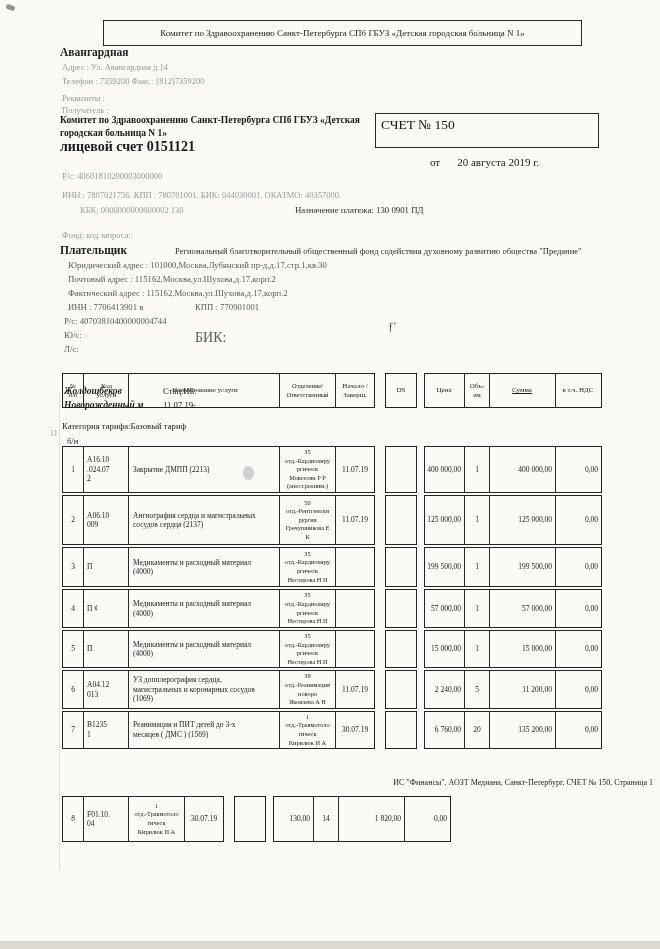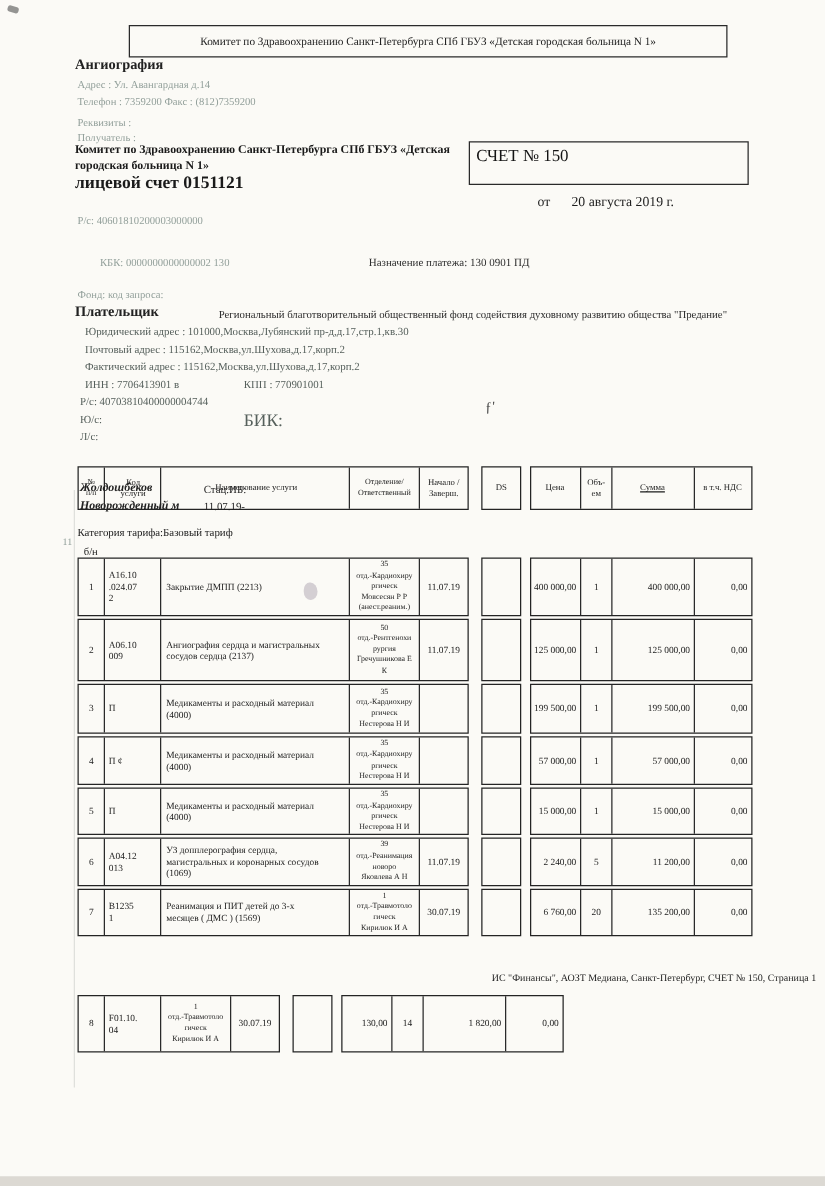--- a/index.html
+++ b/index.html
@@ -57,36 +57,37 @@
 
   <div class="abs speck"></div>
   <div class="abs scanline"></div>
   <div class="abs blob"></div>
   <div class="abs bottom-edge"></div>
 
   <div class="abs org-box">
     <span>Комитет по Здравоохранению Санкт-Петербурга СПб ГБУЗ «Детская городская больница N 1»</span>
   </div>
 
-  <div class="abs b" style="left:60px;top:46px;font-size:11.5px;">Ангиография</div>
+  <div class="abs b" style="left:60px;top:46px;font-size:11.5px;">Авангардная</div>
   <div class="abs faded" style="left:62px;top:62px;font-size:8.5px;">Адрес :  Ул. Авангардная д.14</div>
   <div class="abs faded" style="left:62px;top:76px;font-size:8.5px;">Телефон :  7359200 Факс : (812)7359200</div>
   <div class="abs faded" style="left:62px;top:93px;font-size:8.5px;">Реквизиты :</div>
   <div class="abs faded" style="left:62px;top:105px;font-size:8.5px;">Получатель :</div>
   <div class="abs b" style="left:60px;top:114px;width:332px;font-size:9.5px;line-height:13px;color:#1a1a1a;">Комитет по Здравоохранению Санкт-Петербурга СПб ГБУЗ «Детская городская больница N 1»</div>
   <div class="abs b" style="left:60px;top:139px;font-size:14px;color:#1a1a1a;">лицевой счет  0151121</div>
 
   <div class="abs invoice-box">
     <span>СЧЕТ № 150</span>
   </div>
   <div class="abs" style="left:430px;top:156px;font-size:11px;color:#1d1d1d;">
     <span>от</span><span style="display:inline-block;width:17px;"></span><span class="b" style="font-weight:normal;">20 августа 2019 г.</span>
   </div>
 
   <div class="abs faded" style="left:62px;top:171px;font-size:8.5px;">Р/с: 40601810200003000000</div>
+  <div class="abs faded" style="left:62px;top:190px;font-size:8.5px;">ИНН : 7807021756. КПП : 780701001. БИК: 044030001. ОКАТМО: 40357000.</div>
   <div class="abs faded" style="left:80px;top:205px;font-size:8.5px;">КБК: 0000000000000002 130</div>
   <div class="abs dark" style="left:295px;top:205px;font-size:8.8px;">Назначение платежа: 130 0901 ПД</div>
   <div class="abs faded" style="left:62px;top:230px;font-size:8.5px;">Фонд:  код запроса:</div>
 
   <div class="abs b" style="left:60px;top:244px;font-size:11.5px;">Плательщик</div>
   <div class="abs dark" style="left:175px;top:246px;width:478px;font-size:8.6px;">Региональный благотворительный общественный фонд содействия духовному развитию общества "Предание"</div>
   <div class="abs semi" style="left:68px;top:260px;font-size:8.7px;">Юридический адрес :  101000,Москва,Лубянский пр-д,д.17,стр.1,кв.30</div>
   <div class="abs semi" style="left:68px;top:274px;font-size:8.7px;">Почтовый адрес :  115162,Москва,ул.Шухова,д.17,корп.2</div>
   <div class="abs semi" style="left:68px;top:288px;font-size:8.7px;">Фактический адрес :  115162,Москва,ул.Шухова,д.17,корп.2</div>
   <div class="abs semi" style="left:68px;top:302px;font-size:8.7px;">ИНН :  7706413901 в</div>

